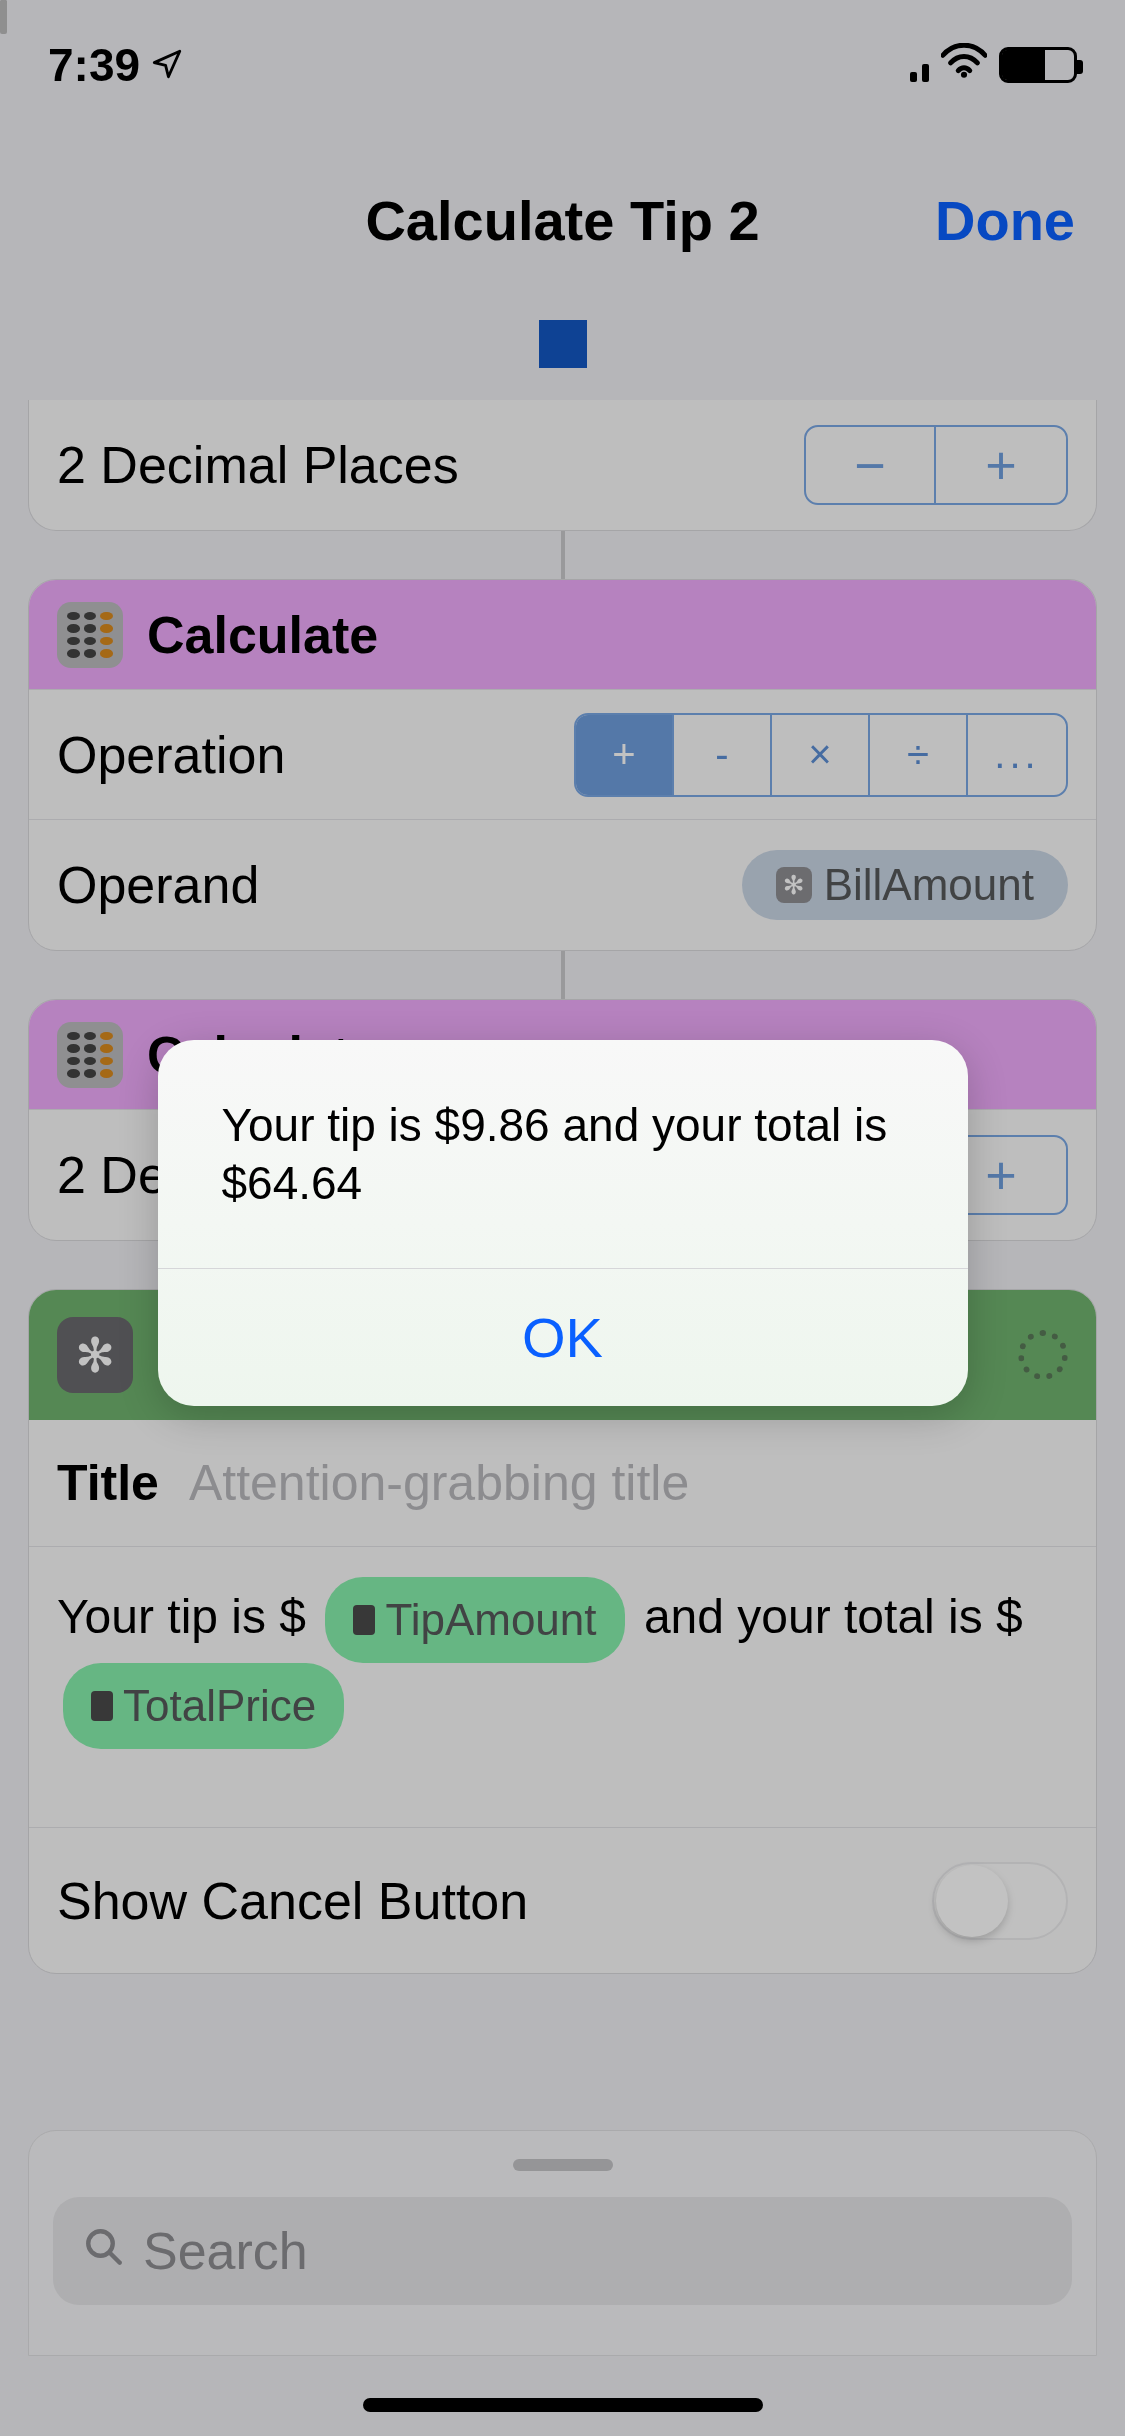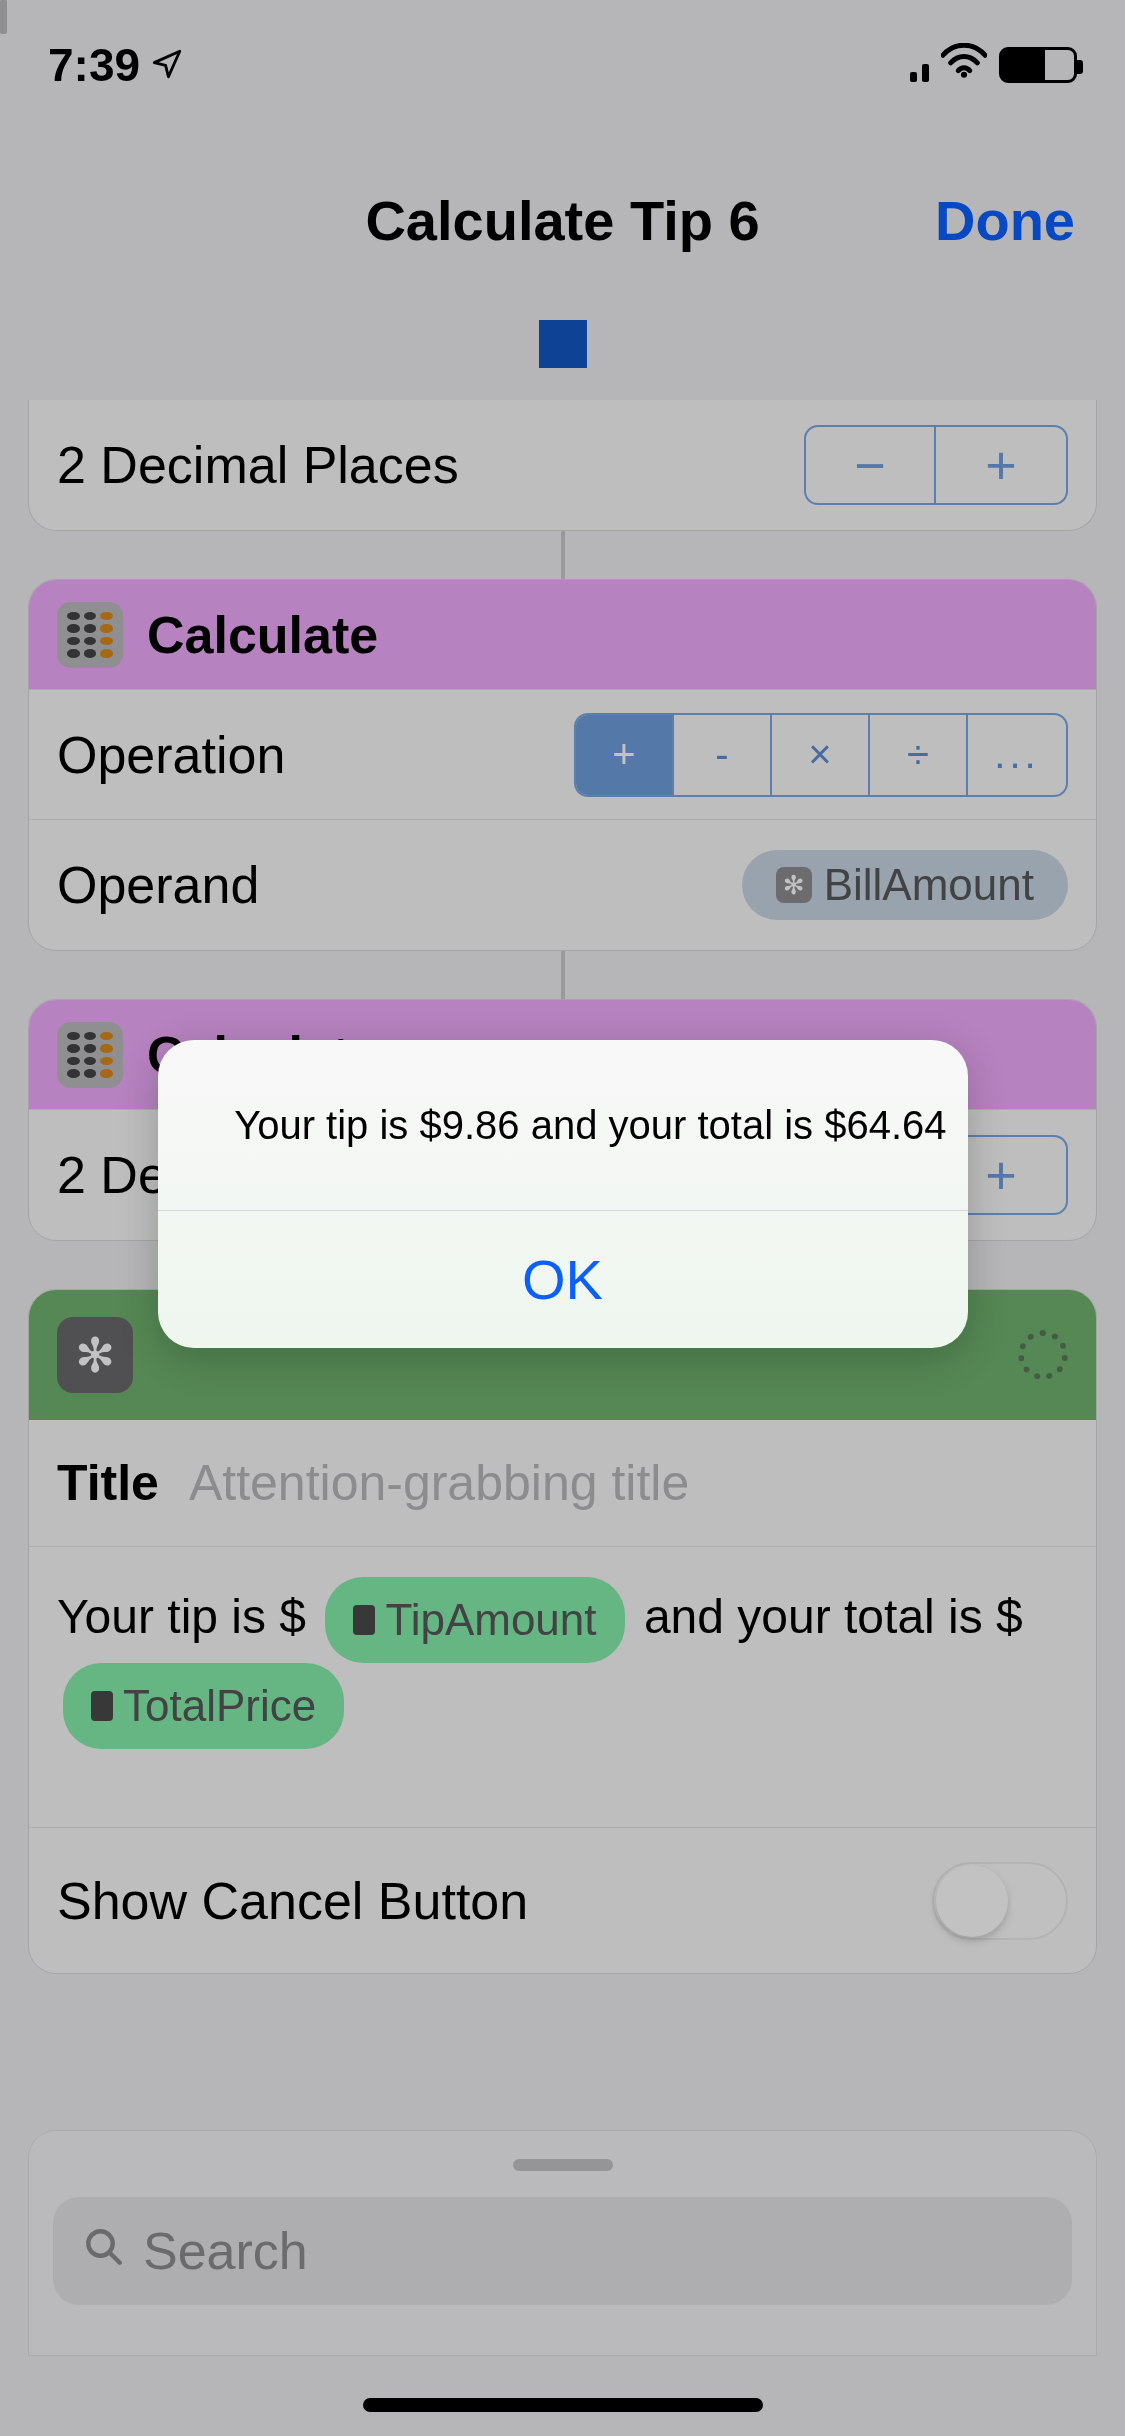--- a/index.html
+++ b/index.html
@@ -84,21 +84,21 @@
   .search .mag { color: #8d8d91; font-size: 48px; }
   .search .sph { color: #8d8d91; font-size: 52px; }
 
   .home-indicator { position: absolute; bottom: 24px; left: 50%; transform: translateX(-50%); width: 400px; height: 14px; background: #000; border-radius: 8px; }
 
   
   .dim { position: absolute; inset: 0; background: rgba(0,0,0,0.24); }
 
   
   .alert { position: absolute; top: 1040px; left: 50%; transform: translateX(-50%); width: 810px; background: linear-gradient(to bottom, #f8f8f8, #eef6ee); border-radius: 36px; overflow: hidden; box-shadow: 0 10px 40px rgba(0,0,0,.2); }
-  .alert-msg { padding: 56px 21px; text-align: right; font-size: 40px; line-height: 58px; color: #000; }
+  .alert-msg { padding: 56px 64px; text-align: left; font-size: 46px; line-height: 58px; color: #000; }
   .alert-btn { border-top: 1px solid #d6d6d9; text-align: center; padding: 36px 0; font-size: 56px; color: #0a60ff; }
 </style>
 </head>
 <body>
 
 <div class="screen">
 
   <div class="status-bar">
     <div class="status-left">
       <span>7:39</span>
@@ -123,21 +123,21 @@
             <circle cx="12" cy="16.2" r="1.6" fill="#000"></circle>
           </svg>
       </span>
       <span class="battery">
           <span class="battery-fill"></span>
         </span>
     </div>
   </div>
 
   <div class="header">
-    <span class="header-title">Calculate Tip 6</span>
+    <span class="header-title">Calculate Tip 2</span>
     <span class="header-done">Done</span>
   </div>
 
   <div class="color-chip"></div>
 
   <div class="content">
 
     <div class="card partial-top">
       <div class="row">
         <span class="row-label">2 Decimal Places</span>

